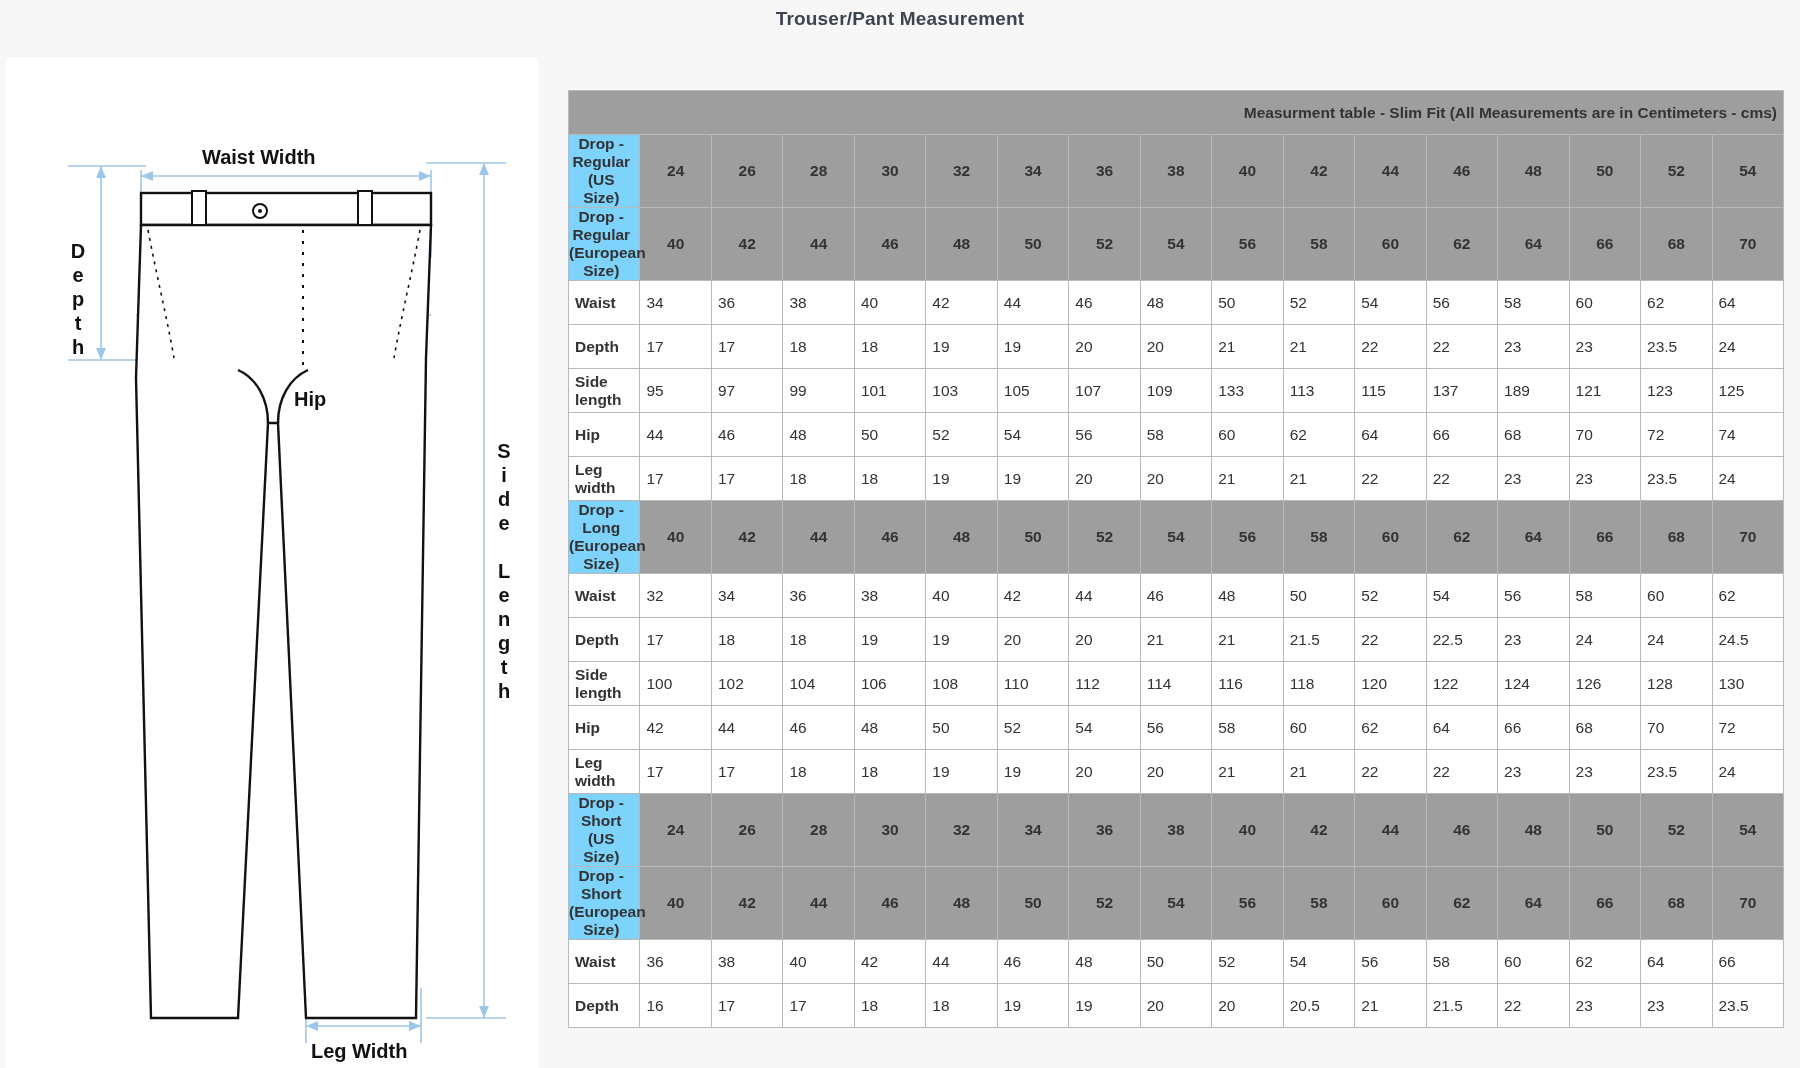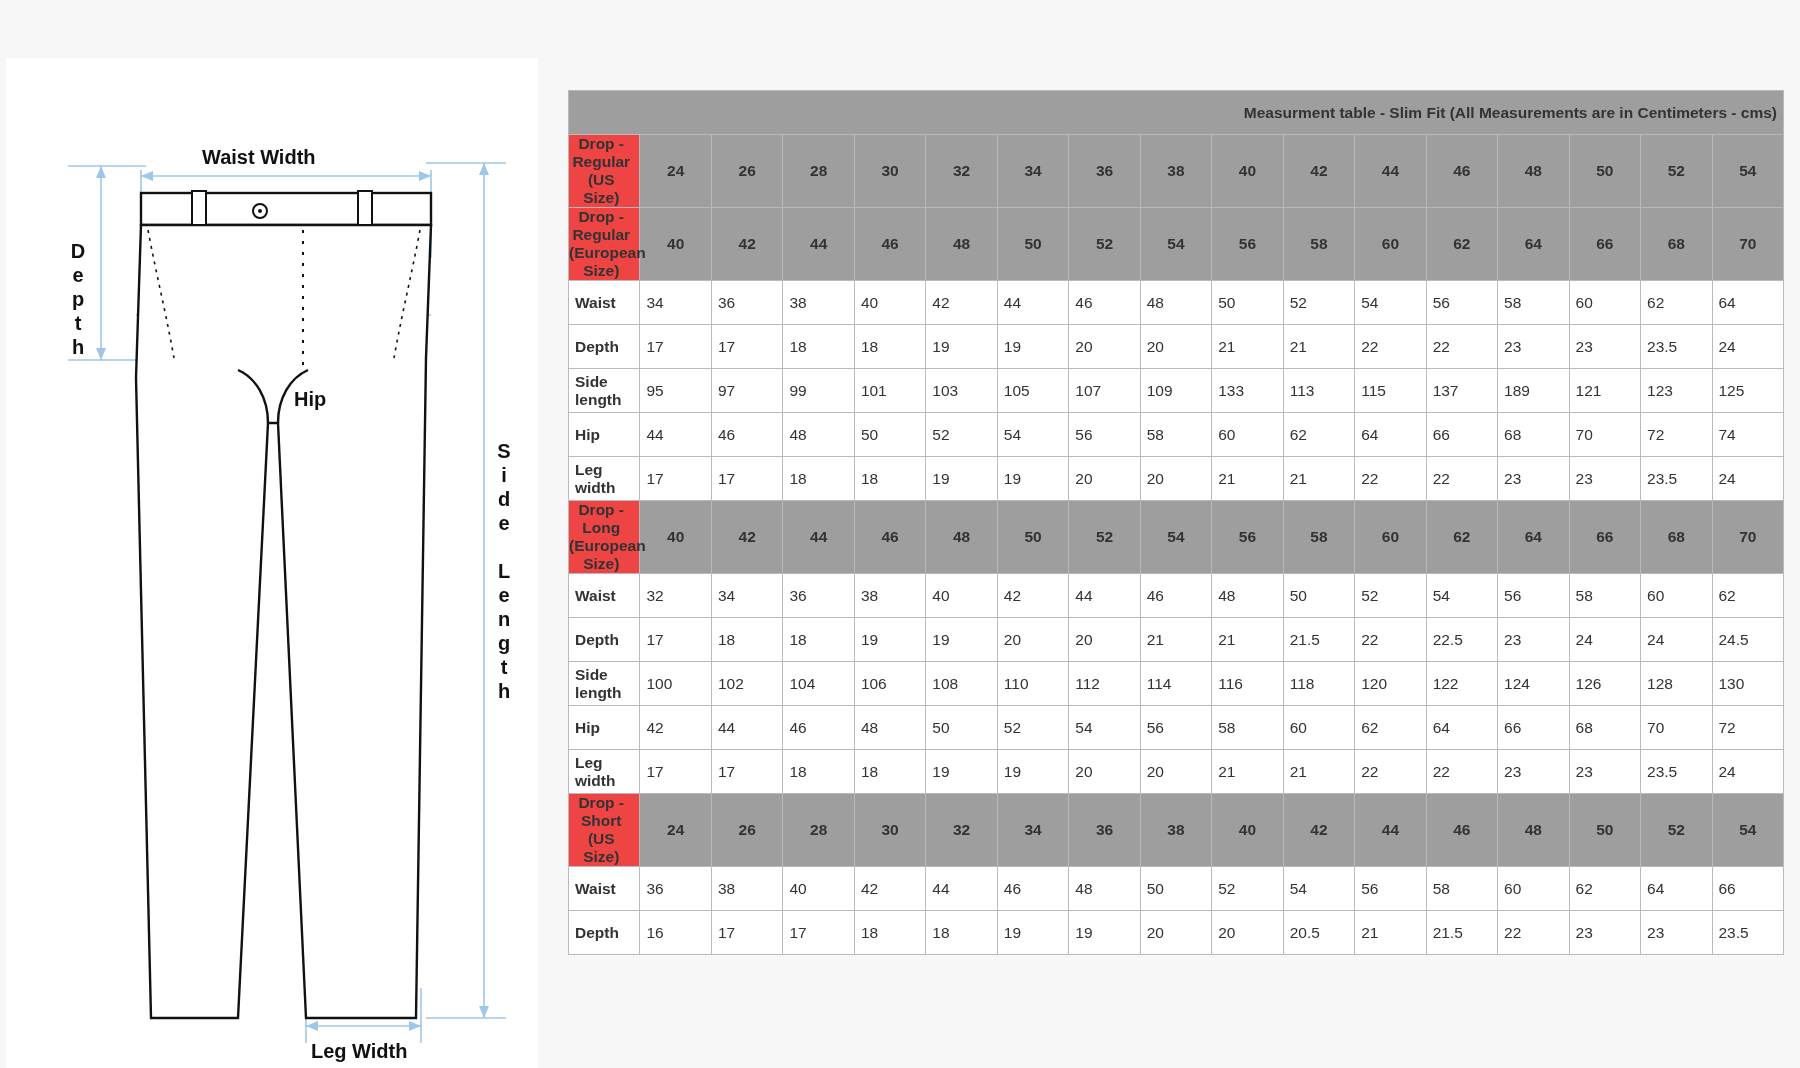--- a/index.html
+++ b/index.html
@@ -90,36 +90,37 @@
     padding-left: 8px;
   }
   .drop-row td {
     background: #9e9e9e;
     color: #3b4350;
     font-weight: bold;
     font-size: 16px;
     text-align: center;
   }
   .drop-row td.rowhead {
-    background: #ef4444;
+    background: #7dd3fc;
     text-align: center;
     padding-left: 0;
   }
   .val {
     text-align: left;
     padding-left: 7px;
     color: #3b3b3b;
     font-size: 16px;
   }
 </style>
 </head>
 <body>
 
 <div id="page">
 
+  <div class="page-title">Trouser/Pant Measurement</div>
 
   <div class="diagram-panel">
     <svg class="diagram-svg" width="532" height="1010" viewBox="0 0 532 1010">
 
       <g stroke="#9ec6e8" stroke-width="1.6" fill="none">
 
         <line x1="135" y1="118" x2="425" y2="118"></line>
         <line x1="135" y1="112" x2="135" y2="200"></line>
         <line x1="425" y1="112" x2="425" y2="200"></line>
 
@@ -444,20 +445,39 @@
             <td>38</td>
             <td>40</td>
             <td>42</td>
             <td>44</td>
             <td>46</td>
             <td>48</td>
             <td>50</td>
             <td>52</td>
             <td>54</td>
           </tr>
+          <tr class="drop-row">
+            <td class="rowhead">Drop - Short (European Size)</td>
+            <td>40</td>
+            <td>42</td>
+            <td>44</td>
+            <td>46</td>
+            <td>48</td>
+            <td>50</td>
+            <td>52</td>
+            <td>54</td>
+            <td>56</td>
+            <td>58</td>
+            <td>60</td>
+            <td>62</td>
+            <td>64</td>
+            <td>66</td>
+            <td>68</td>
+            <td>70</td>
+          </tr>
           <tr>
             <td class="rowhead">Waist</td>
             <td class="val">36</td>
             <td class="val">38</td>
             <td class="val">40</td>
             <td class="val">42</td>
             <td class="val">44</td>
             <td class="val">46</td>
             <td class="val">48</td>
             <td class="val">50</td>

